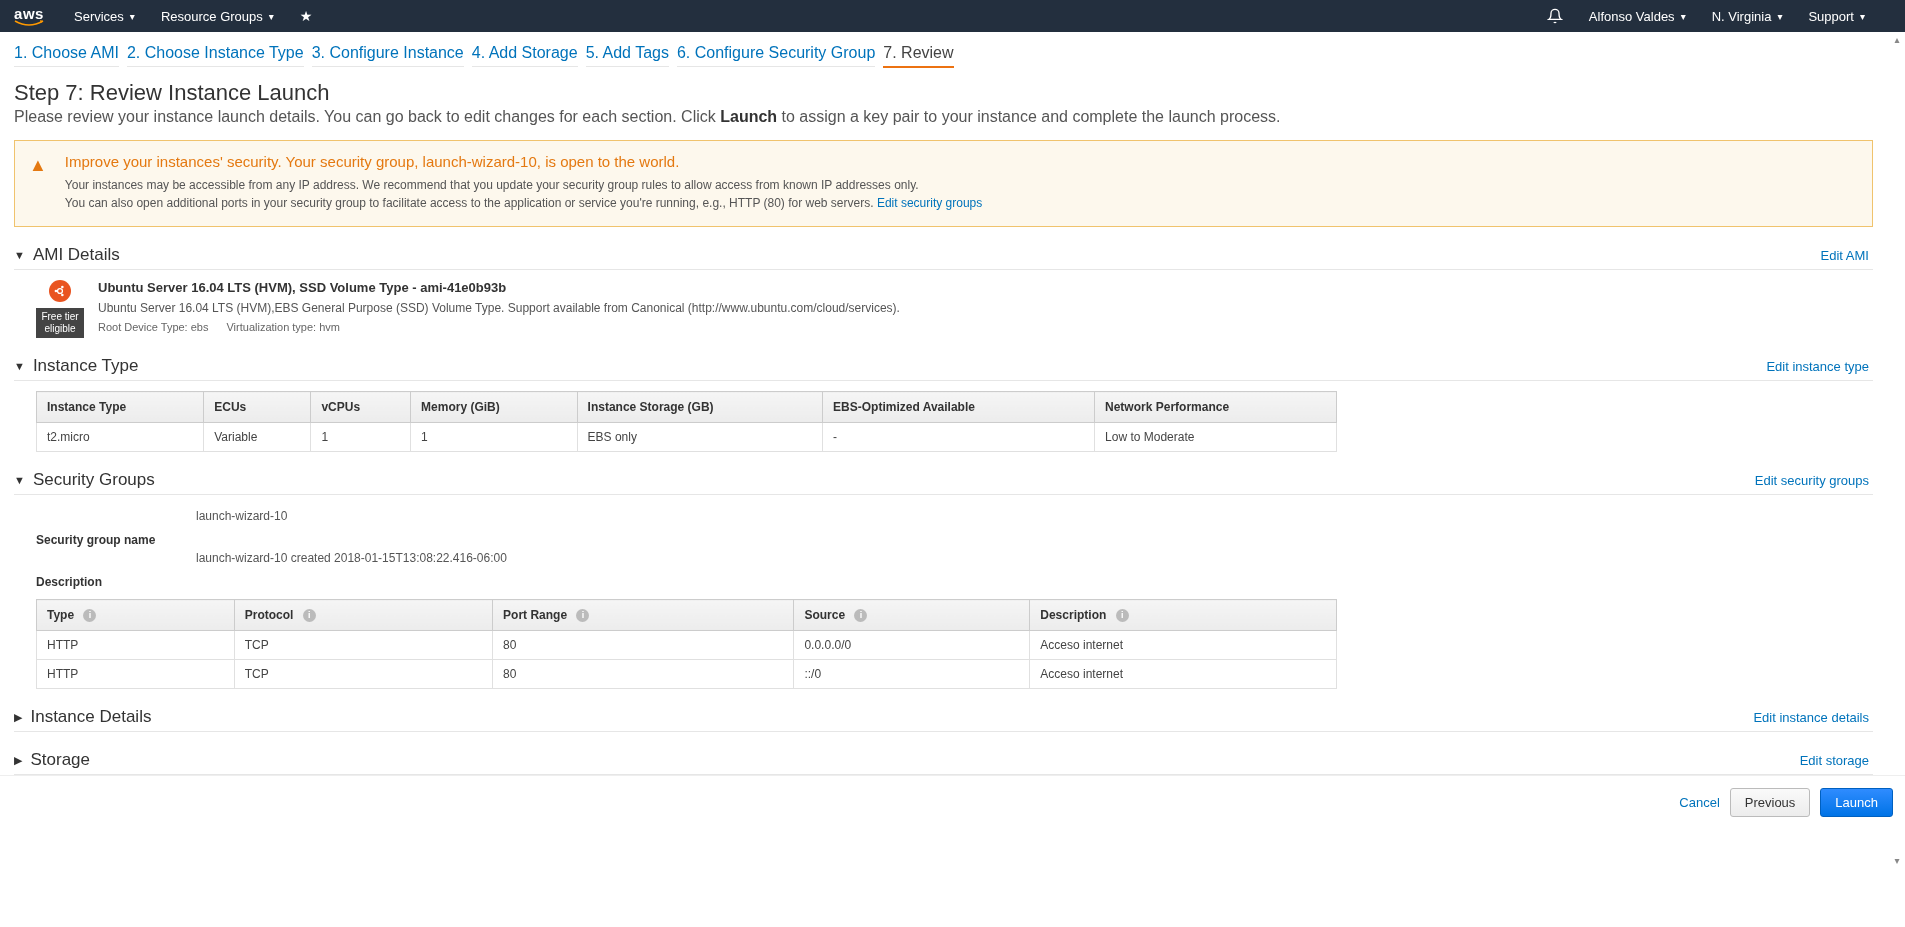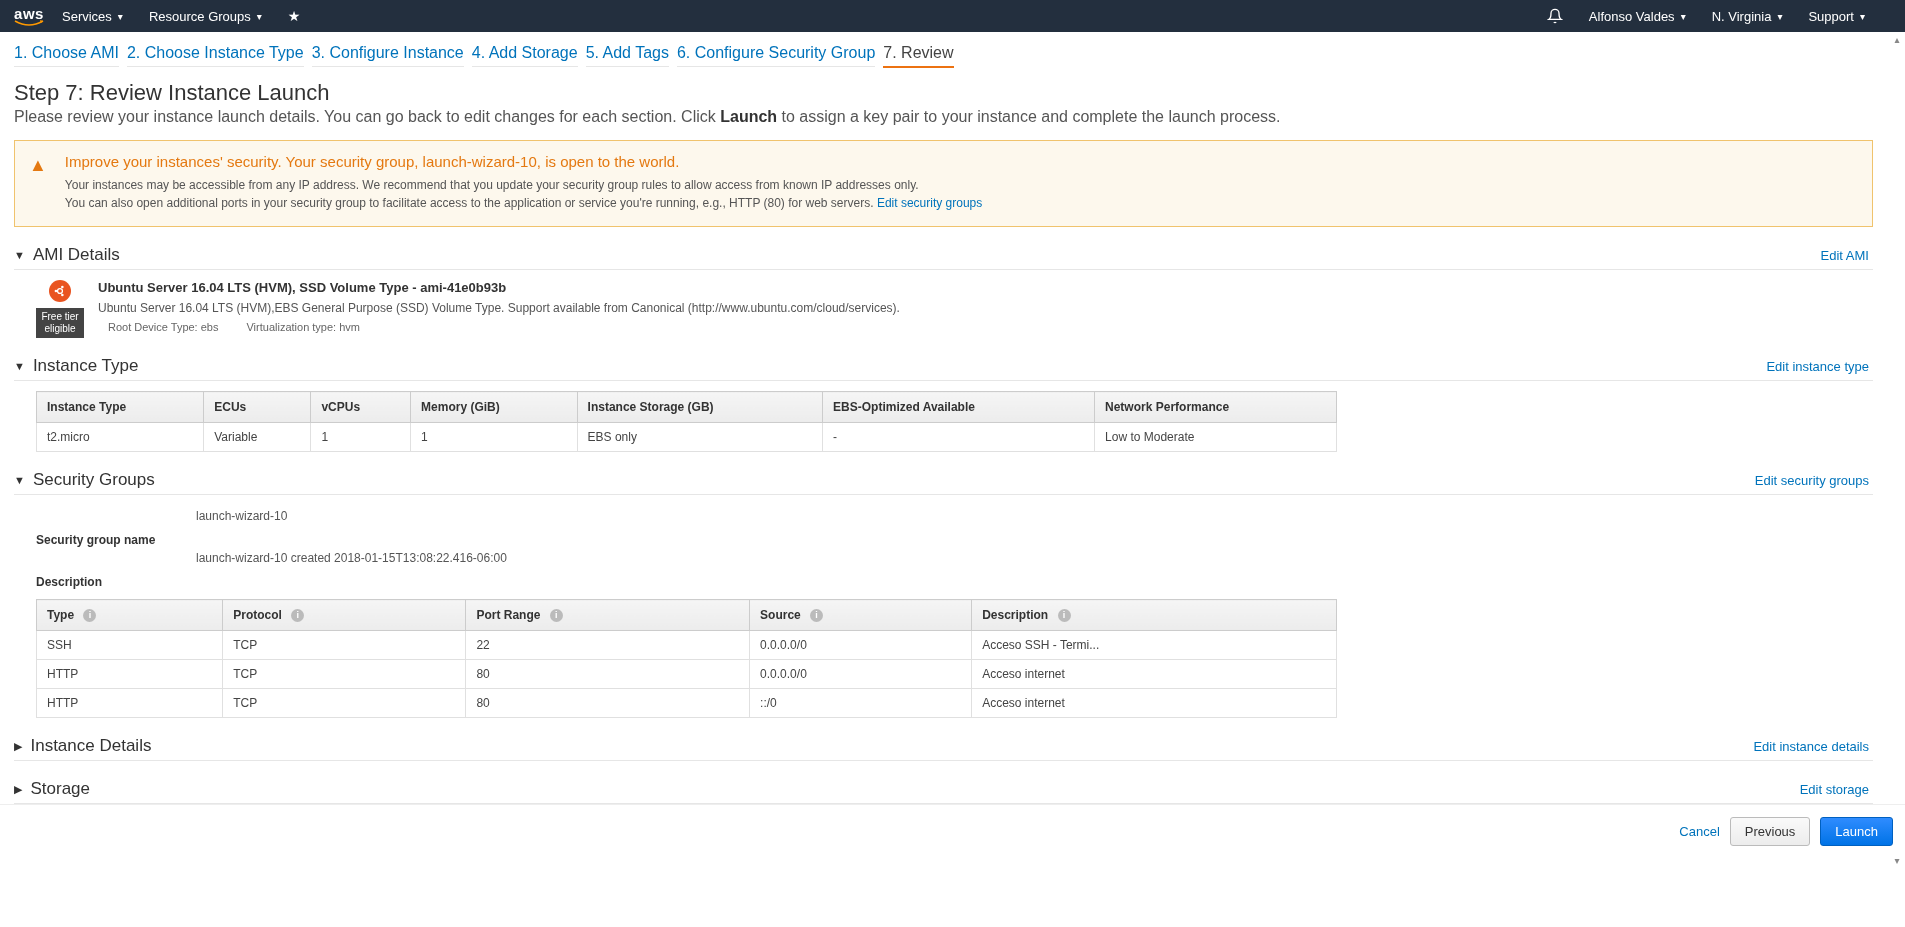--- a/index.html
+++ b/index.html
@@ -1,20 +1,20 @@
 <!DOCTYPE html>
 <html><head>
 <meta charset="utf-8">
 <style>
   * { margin: 0; padding: 0; box-sizing: border-box; }
   body { font-family: "Helvetica Neue", Helvetica, Arial, sans-serif; font-size: 13px; color: #333; background: #fff; }
 
   
   .top-nav { background: #232f3e; height: 32px; display: flex; align-items: center; padding: 0 14px; color: #fff; }
-  .aws-logo { font-weight: bold; letter-spacing: 0.5px; margin-right: 18px; display: flex; flex-direction: column; align-items: center; }
+  .aws-logo { font-weight: bold; letter-spacing: 0.5px; margin-right: 30px; display: flex; flex-direction: column; align-items: center; }
   .aws-logo .txt { font-size: 15px; }
   .aws-logo .smile { height: 8px; margin-top: -2px; }
   .top-nav-item { display: inline-flex; align-items: center; margin-right: 26px; font-size: 13px; cursor: pointer; }
   .top-nav-item .caret { margin-left: 6px; font-size: 10px; }
   .top-nav-spacer { flex: 1; }
   .bell-icon svg { width: 16px; height: 16px; }
   .pin-icon { font-size: 14px; }
 
   
   .breadcrumb { padding: 12px 14px 8px; }
@@ -44,21 +44,21 @@
 
   
   .ami-body { display: flex; margin-top: 10px; padding-left: 22px; }
   .ami-left { display: flex; flex-direction: column; align-items: center; margin-right: 14px; }
   .ubuntu-icon { width: 22px; height: 22px; border-radius: 50%; background: #e95420; color: #fff; display: flex; align-items: center; justify-content: center; font-size: 11px; margin-bottom: 6px; }
   .free-tier { background: #444; color: #fff; font-size: 10px; text-align: center; padding: 3px 4px; line-height: 1.2; width: 48px; }
   .ami-right { flex: 1; }
   .ami-title { font-size: 13px; font-weight: bold; color: #333; margin-bottom: 6px; }
   .ami-desc { font-size: 12px; color: #555; margin-bottom: 6px; }
   .ami-meta { font-size: 11px; color: #666; }
-  .ami-meta span { margin-right: 18px; margin-left: 10px; }
+  .ami-meta span { margin-right: 18px; }
 
   
   table.aws-table { width: 70%; border-collapse: collapse; margin-top: 10px; margin-left: 22px; }
   table.aws-table.full { width: 70%; border-radius: 27px; }
   table.aws-table th { background: linear-gradient(#f5f5f5,#ececec); border: 1px solid #ccc; text-align: left; font-size: 12px; font-weight: bold; padding: 8px 10px; color: #333; }
   table.aws-table td { border: 1px solid #e0e0e0; padding: 7px 10px; font-size: 12px; color: #444; }
   .info-circle { display: inline-block; width: 13px; height: 13px; border-radius: 50%; background: #bbb; color: #fff; font-size: 9px; text-align: center; line-height: 13px; margin-left: 6px; cursor: default; font-style: normal; vertical-align: middle; }
 
   
   .sg-info { margin: 14px 0 0 22px; font-size: 12px; }
@@ -233,27 +233,20 @@
             <tr id="sg-head">
               <th>Type <i class="info-circle">i</i></th>
               <th>Protocol <i class="info-circle">i</i></th>
               <th>Port Range <i class="info-circle">i</i></th>
               <th>Source <i class="info-circle">i</i></th>
               <th>Description <i class="info-circle">i</i></th>
             </tr>
           </thead>
       <tbody id="sg-body">
             <tr>
-              <td>SSH</td>
-              <td>TCP</td>
-              <td>22</td>
-              <td>0.0.0.0/0</td>
-              <td>Acceso SSH - Termi...</td>
-            </tr>
-            <tr>
               <td>HTTP</td>
               <td>TCP</td>
               <td>80</td>
               <td>0.0.0.0/0</td>
               <td>Acceso internet</td>
             </tr>
             <tr>
               <td>HTTP</td>
               <td>TCP</td>
               <td>80</td>

